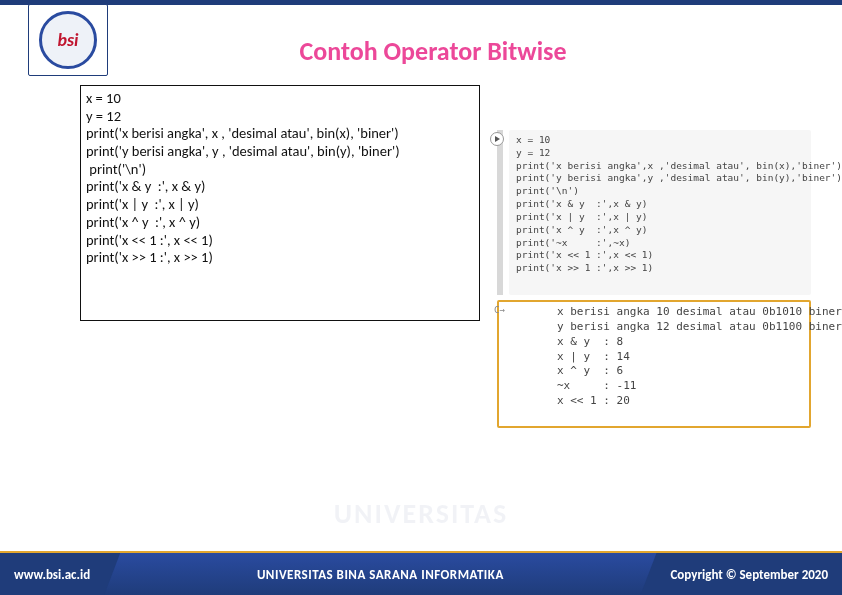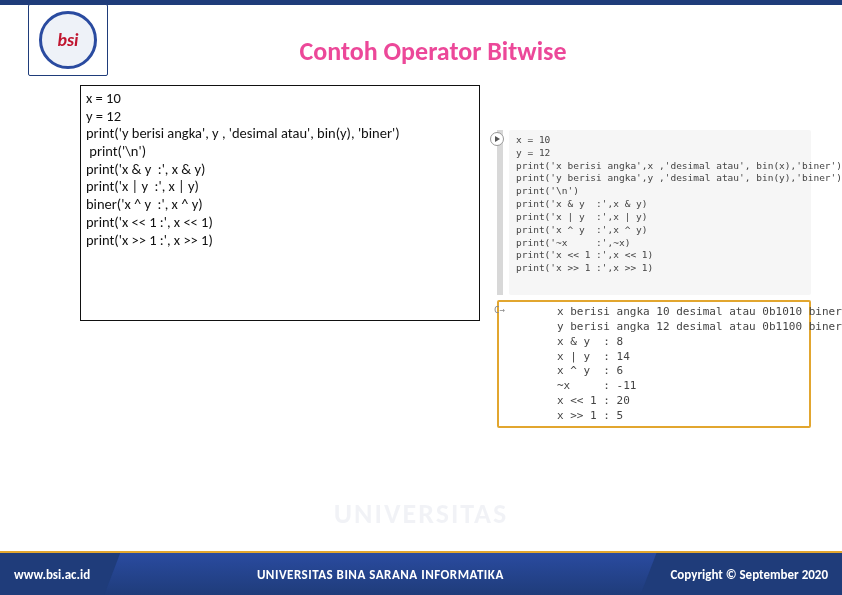--- a/index.html
+++ b/index.html
@@ -94,25 +94,26 @@
     <div class="logo-circle">
       <span class="logo-inner">bsi</span>
     </div>
   </div>
 
   <div class="title">Contoh Operator Bitwise</div>
 
   <div class="code-box">
     <div>x = 10</div>
     <div>y = 12</div>
+    <div>print('x berisi angka', x , 'desimal atau', bin(x), 'biner')</div>
     <div>print('y berisi angka', y , 'desimal atau', bin(y), 'biner')</div>
     <div> print('\n')</div>
     <div>print('x &amp; y  :', x &amp; y)</div>
     <div>print('x | y  :', x | y)</div>
-    <div>biner('x ^ y  :', x ^ y)</div>
+    <div>print('x ^ y  :', x ^ y)</div>
     <div>print('x &lt;&lt; 1 :', x &lt;&lt; 1)</div>
     <div>print('x &gt;&gt; 1 :', x &gt;&gt; 1)</div>
   </div>
 
   <div class="nb-cell">
     <div class="nb-in-bar"></div>
     <div class="nb-play"></div>
     <div class="nb-code">
       <div>x = 10</div>
       <div>y = 12</div>
@@ -133,21 +134,20 @@
     <div class="nb-out-text">
       <div>x berisi angka 10 desimal atau 0b1010 biner</div>
       <div>y berisi angka 12 desimal atau 0b1100 biner</div>
       <div></div>
       <div></div>
       <div>x &amp; y  : 8</div>
       <div>x | y  : 14</div>
       <div>x ^ y  : 6</div>
       <div>~x     : -11</div>
       <div>x &lt;&lt; 1 : 20</div>
-      <div>x &gt;&gt; 1 : 5</div>
     </div>
   </div>
 
   <div class="watermark">UNIVERSITAS</div>
   <div class="bottom-strip"></div>
 
   <div class="footer">
     <div class="footer-left">www.bsi.ac.id</div>
     <div class="footer-center">UNIVERSITAS BINA SARANA INFORMATIKA</div>
     <div class="footer-right">Copyright © September 2020</div>

